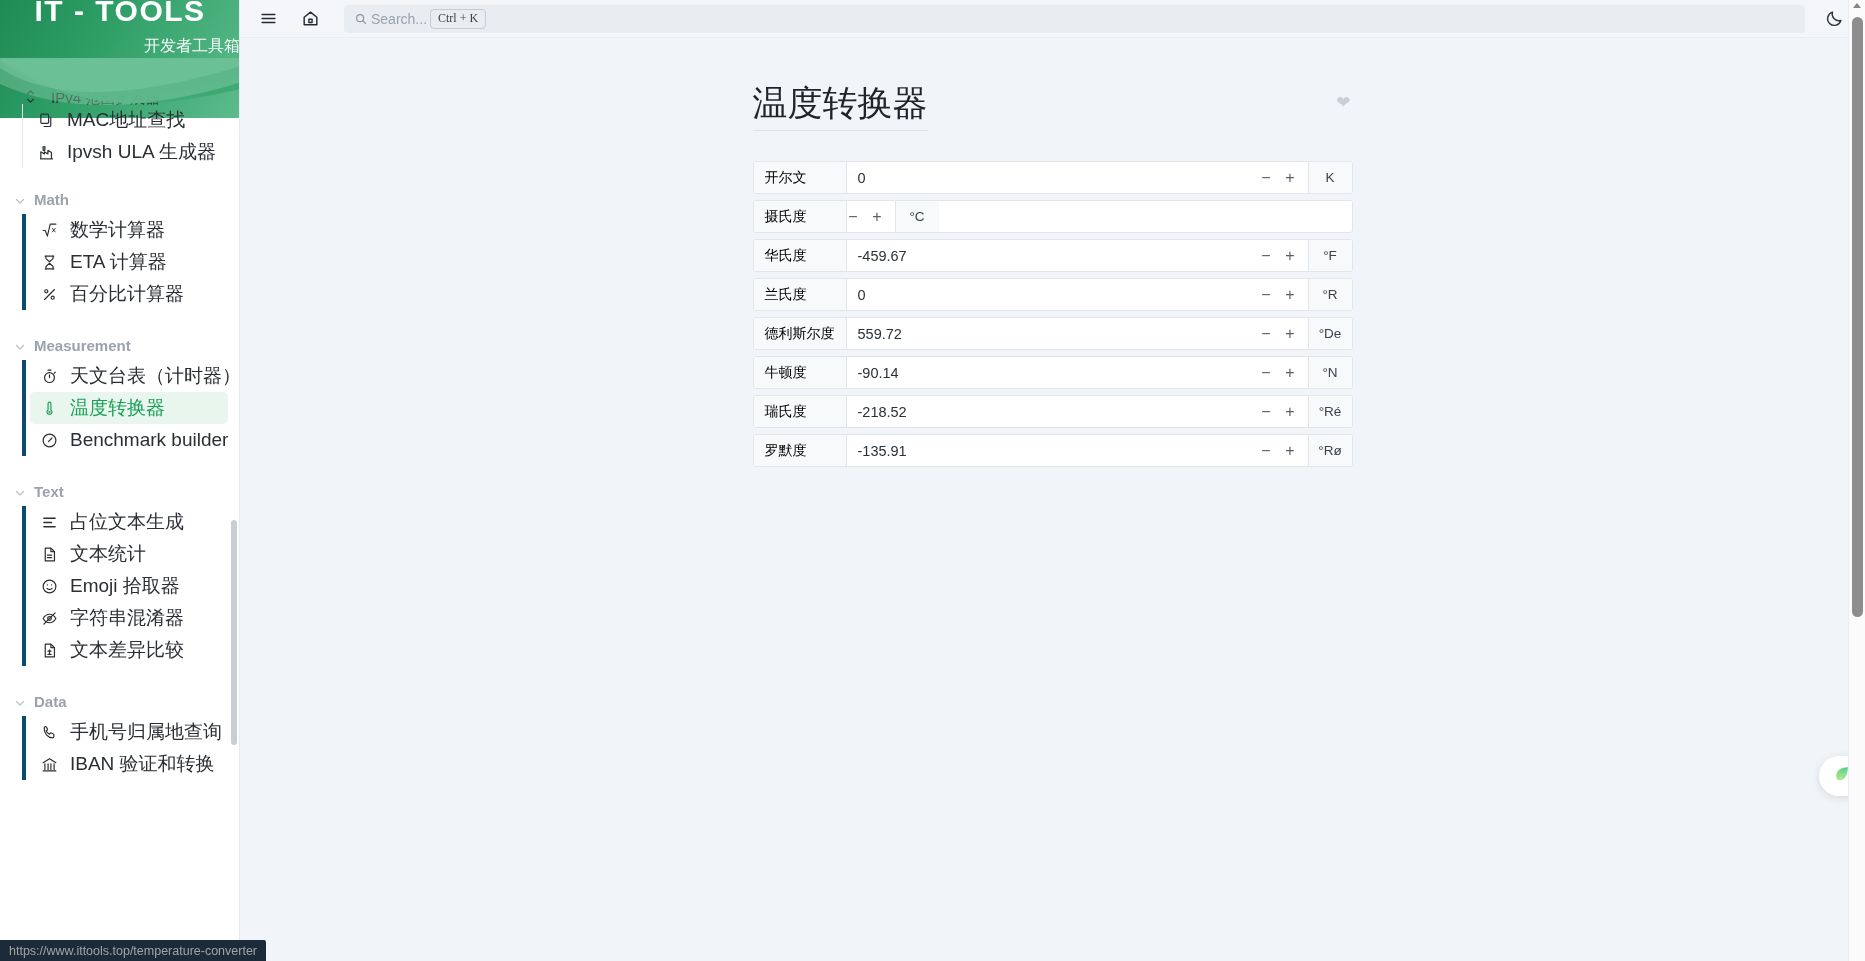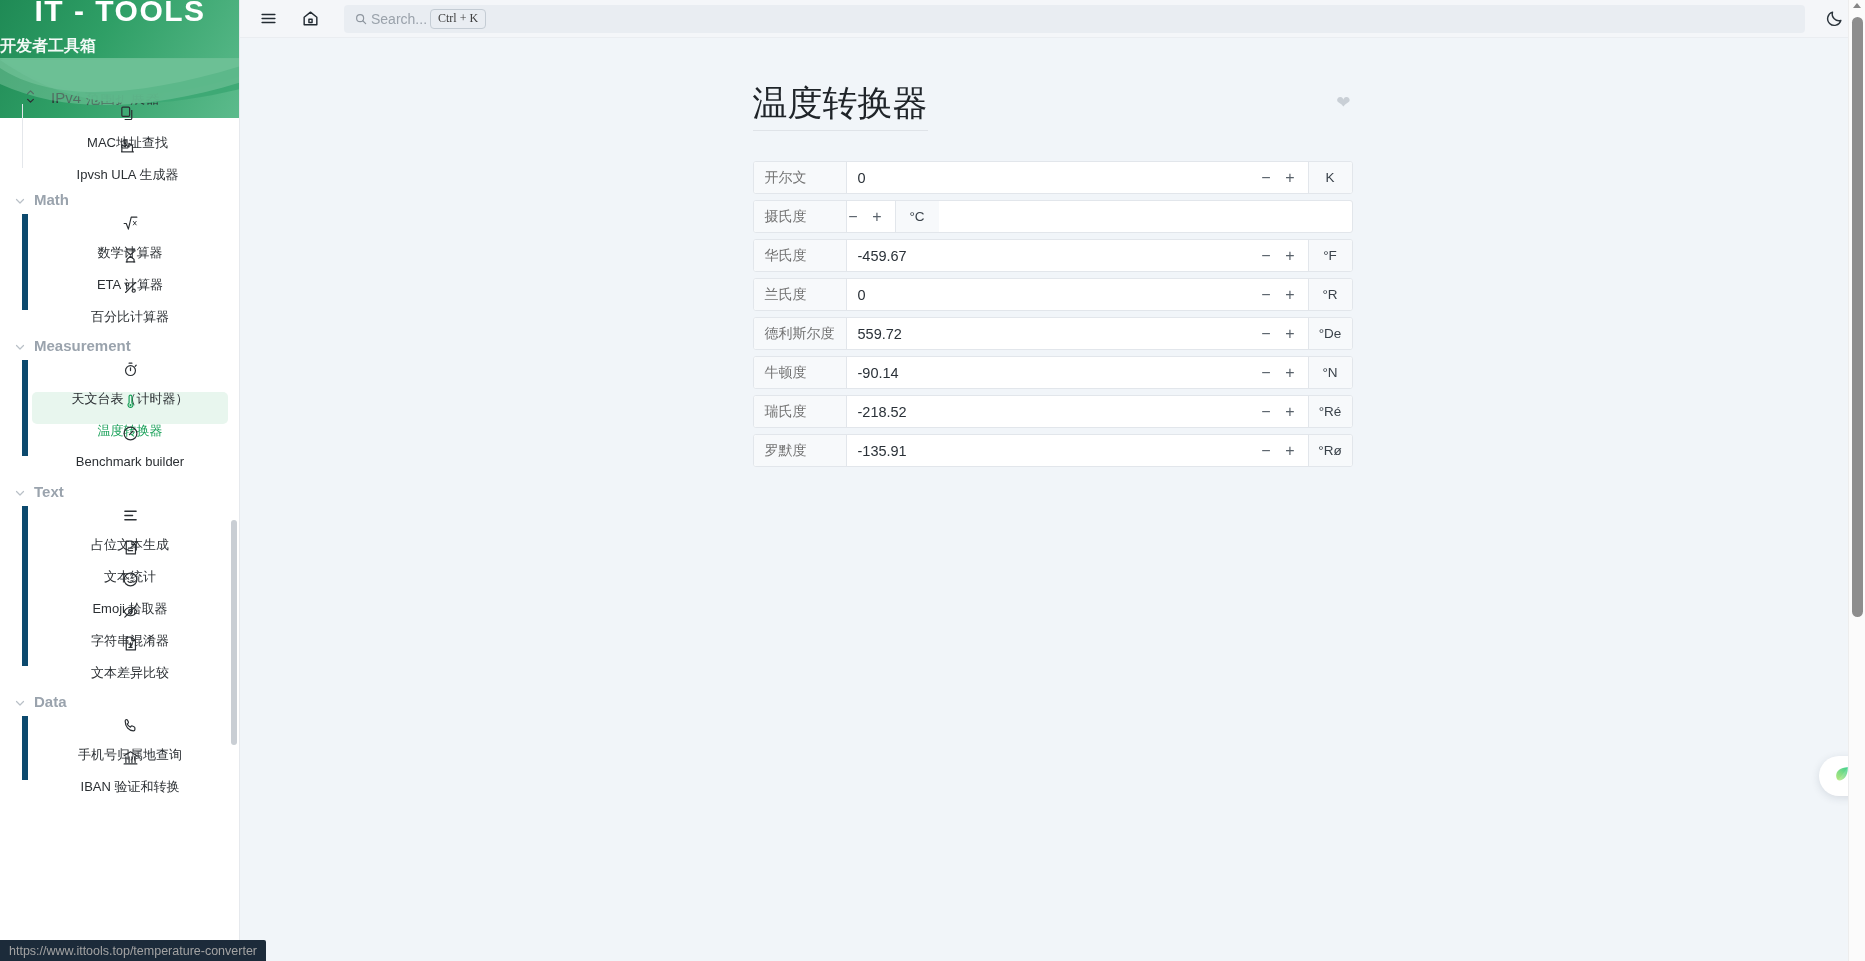--- a/index.html
+++ b/index.html
@@ -35,25 +35,24 @@
     text-align: center;
     color: #ffffff;
     font-size: 30px;
     font-weight: bold;
     letter-spacing: 1.5px;
     z-index: 3;
   }
   .brand-sub {
     position: absolute;
     top: 36px; left: 0; right: 0;
-    text-align: left;
+    text-align: right;
     color: rgba(255,255,255,.94);
     font-size: 16px;
     z-index: 3;
-    font-weight: bold;
   }
   .wave-layer { position: absolute; left: 0; top: 58px; width: 260px; height: 75px; z-index: 2; pointer-events: none; }
 
   .nav-scroll {
     position: absolute;
     top: 76px; left: 0;
     width: 240px;
     height: 885px;
     overflow: hidden;
     padding-top: 0;
@@ -65,37 +64,36 @@
     display: flex; align-items: center;
     gap: 8px;
     height: 30px;
     padding-left: 2px;
     color: #9aa3ad;
     font-size: 15px;
     font-weight: bold;
   }
   .group-head .chev { width: 12px; height: 12px; flex: 0 0 12px; color: #b9c0c7; }
   .group-body {
-    border-left: 6px solid #0c4a6e;
+    border-left: 4px solid #0c4a6e;
     margin-left: 10px;
     padding-left: 4px;
   }
   .nav-item {
     display: flex;
     align-items: center;
     gap: 12px;
     height: 32px;
     padding: 0 10px;
     margin-bottom: 0px;
     border-radius: 5px;
     color: #2b2f33;
-    font-size: 13px;
+    font-size: 19px;
     white-space: nowrap;
     cursor: pointer;
-    flex-direction: column;
   }
   .nav-item .ic { width: 18px; height: 18px; flex: 0 0 18px; display: flex; align-items: center; justify-content: center; color: #2b2f33; }
   .nav-item.active { background: #e8f6ee; color: #18a058; }
   .nav-item.active .ic { color: #18a058; }
   .nav-gap { height: 16px; }
 
   
   .nav-top-item {
     position: absolute;
     top: 82px; left: 12px;
@@ -205,21 +203,21 @@
     background: #ffffff;
     overflow: hidden;
   }
   .conv-label {
     flex: 0 0 93px;
     background: #f7f9fb;
     border-right: 1px solid #e2e6eb;
     display: flex; align-items: center;
     padding-left: 11px;
     font-size: 14px;
-    color: #737373;
+    color: #000000;
   }
   .conv-input {
     flex: 1 1 auto;
     display: flex;
     align-items: center;
     padding-left: 11px;
     font-size: 14.5px;
     color: #2a3138;
     cursor: text;
   }

